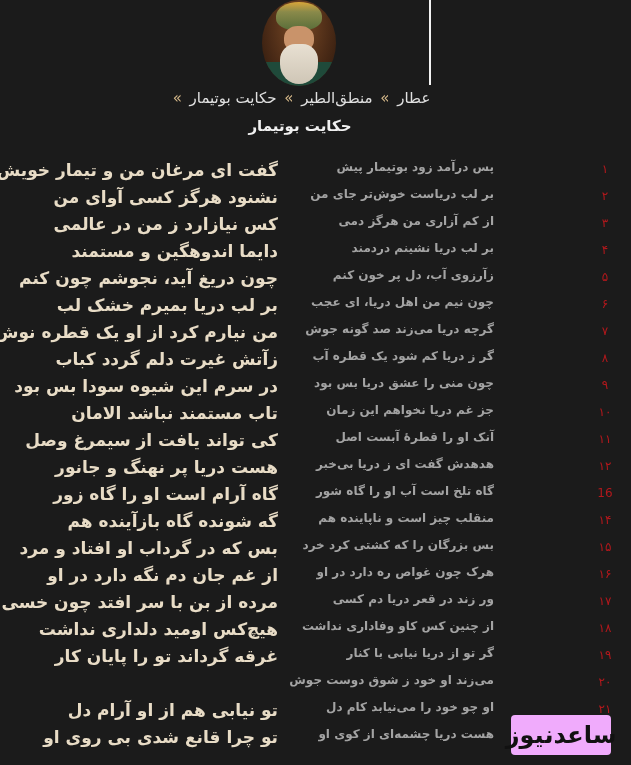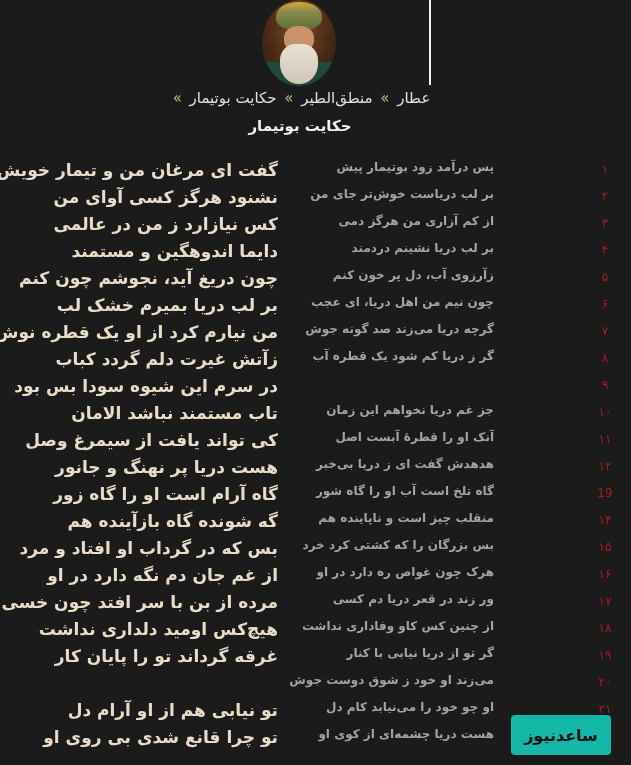--- a/index.html
+++ b/index.html
@@ -134,28 +134,28 @@
     font-weight: bold;
     white-space: nowrap;
     color: #e8dcc6;
   }
   .logo-badge {
     position: absolute;
     left: 511px;
     top: 715px;
     width: 100px;
     height: 40px;
-    background: #14b8a6;
+    background: #f0abfc;
     border-radius: 4px;
     display: flex;
     align-items: center;
     justify-content: center;
     font-family: "DejaVu Sans", sans-serif;
     font-weight: bold;
-    font-size: 16px;
+    font-size: 24px;
     color: #111;
     direction: rtl;
   }
 </style>
 </head>
 <body>
 
 <div class="vline"></div>
 
 <div class="portrait">
@@ -212,39 +212,40 @@
     <span class="mesra1">گرچه دریا می‌زند صد گونه جوش</span>
     <span class="mesra2">من نیارم کرد از او یک قطره نوش</span>
   </div>
   <div class="verse-row">
     <span class="verse-num">۸</span>
     <span class="mesra1">گر ز دریا کم شود یک قطره آب</span>
     <span class="mesra2">زآتش غیرت دلم گردد کباب</span>
   </div>
   <div class="verse-row">
     <span class="verse-num">۹</span>
+    <span class="mesra1">چون منی را عشق دریا بس بود</span>
     <span class="mesra2">در سرم این شیوه سودا بس بود</span>
   </div>
   <div class="verse-row">
     <span class="verse-num">۱۰</span>
     <span class="mesra1">جز غم دریا نخواهم این زمان</span>
     <span class="mesra2">تاب مستمند نباشد الامان</span>
   </div>
   <div class="verse-row">
     <span class="verse-num">۱۱</span>
     <span class="mesra1">آنک او را قطرهٔ آبست اصل</span>
     <span class="mesra2">کی تواند یافت از سیمرغ وصل</span>
   </div>
   <div class="verse-row">
     <span class="verse-num">۱۲</span>
     <span class="mesra1">هدهدش گفت ای ز دریا بی‌خبر</span>
     <span class="mesra2">هست دریا پر نهنگ و جانور</span>
   </div>
   <div class="verse-row">
-    <span class="verse-num">19</span>
+    <span class="verse-num">16</span>
     <span class="mesra1">گاه تلخ است آب او را گاه شور</span>
     <span class="mesra2">گاه آرام است او را گاه زور</span>
   </div>
   <div class="verse-row">
     <span class="verse-num">۱۴</span>
     <span class="mesra1">منقلب چیز است و ناپاینده هم</span>
     <span class="mesra2">گه شونده گاه بازآینده هم</span>
   </div>
   <div class="verse-row">
     <span class="verse-num">۱۵</span>

